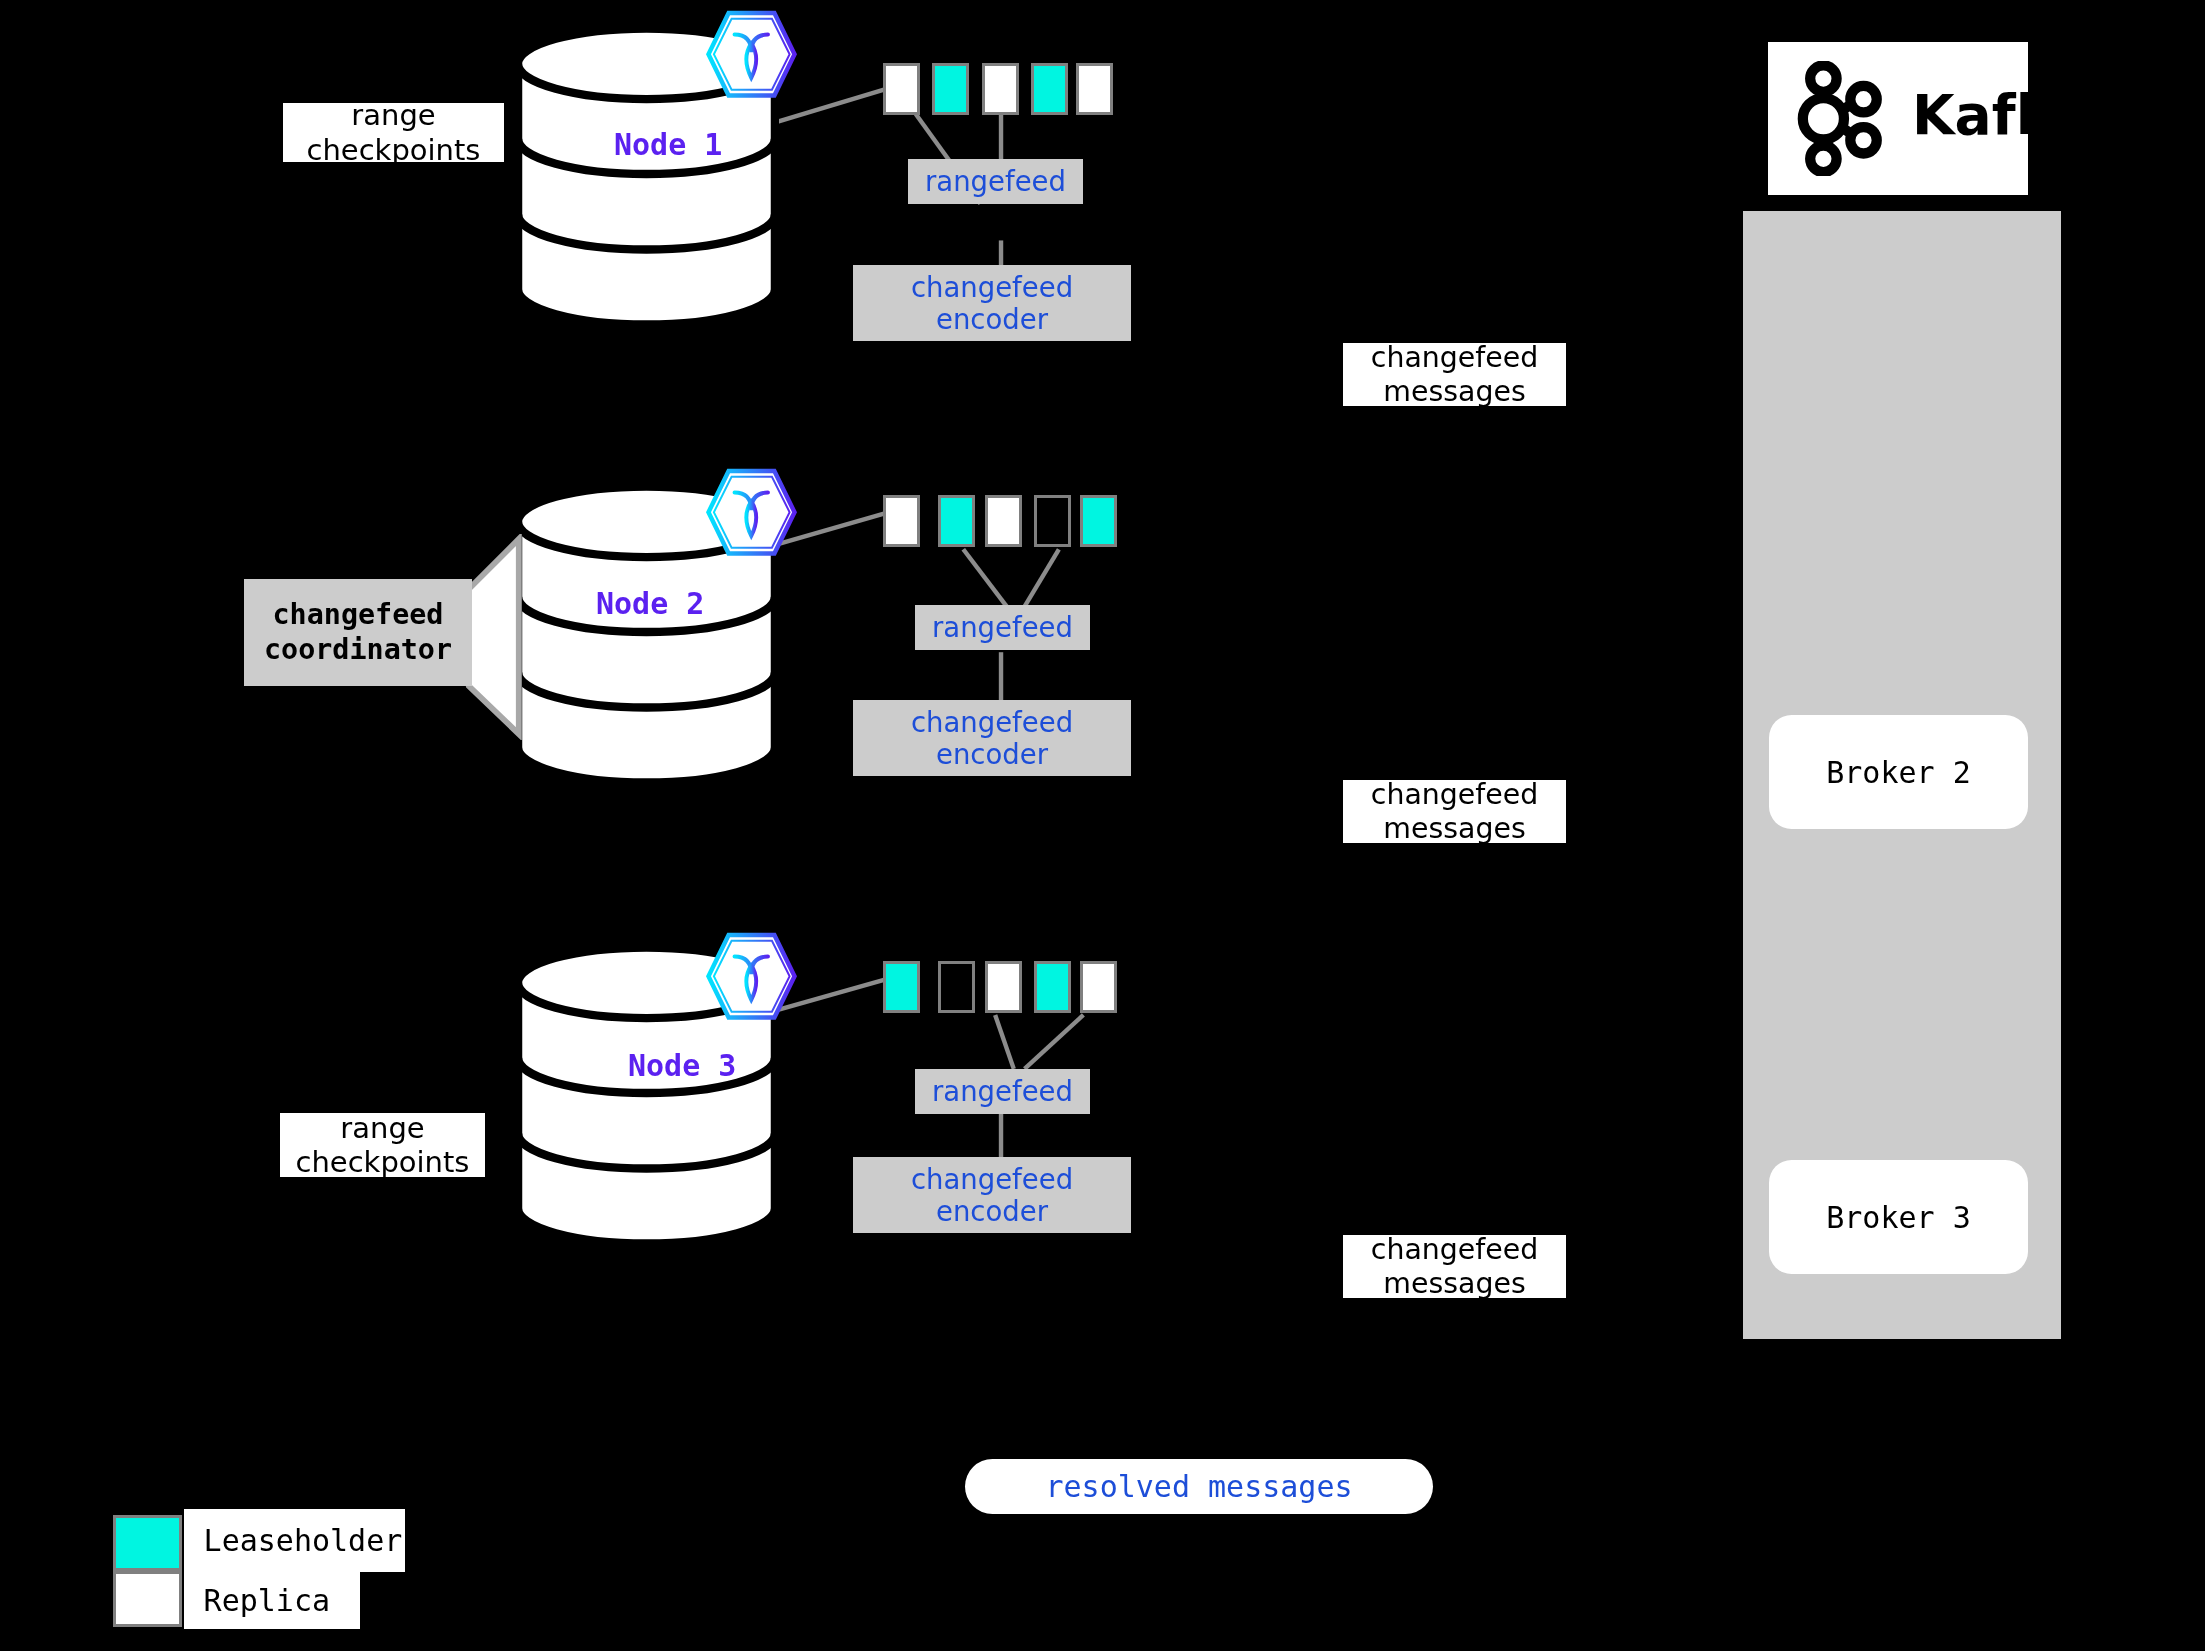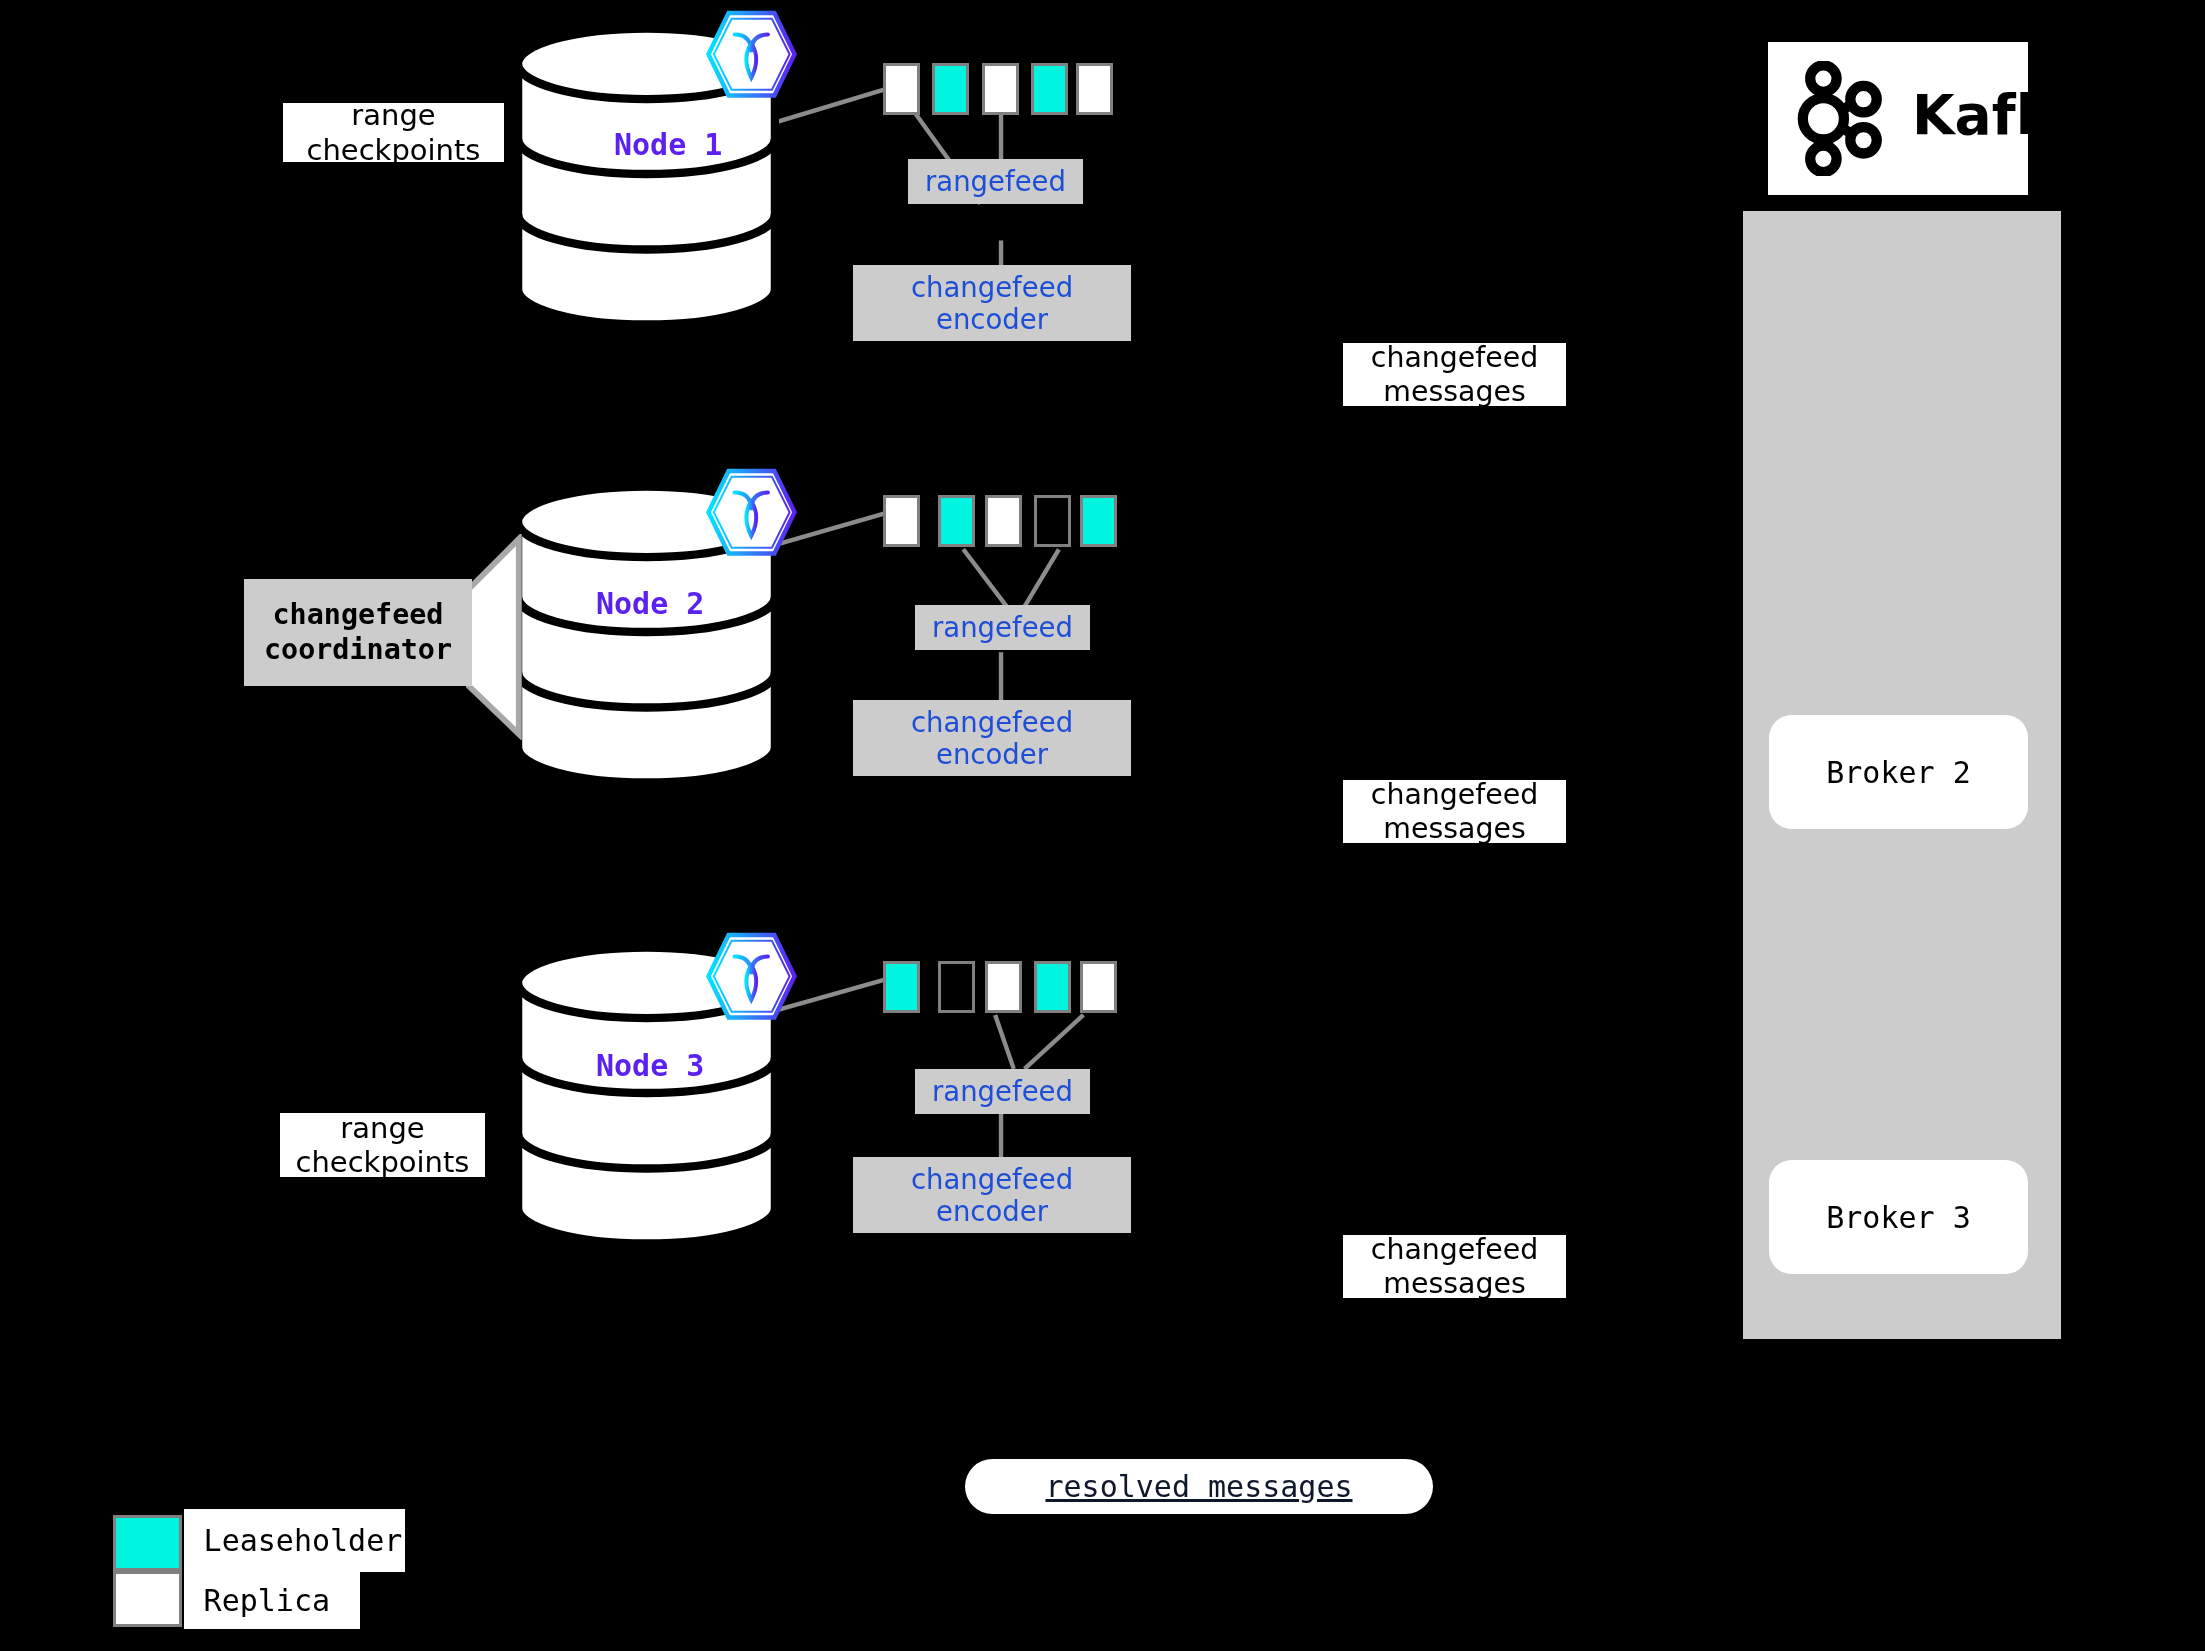--- a/index.html
+++ b/index.html
@@ -26,22 +26,22 @@
   .nodelabel{position:absolute;color:#5b21f0;font-family:"DejaVu Sans Mono",monospace;
              font-weight:bold;white-space:pre;}
 
   
   .kafkabg{background:#cccccc;}
   .kafkalogo{background:#ffffff;}
   .broker{background:#ffffff;color:#000;border-radius:22.6px;display:flex;align-items:center;
           justify-content:center;font-family:"DejaVu Sans Mono",monospace;}
 
   
-  .pill{background:#ffffff;color:#0f172a;border-radius:490px;display:flex;align-items:center;
-        justify-content:center;font-family:"DejaVu Sans Mono",monospace;text-decoration:underline;}
+  .pill{background:#ffffff;color:#1d4ed8;border-radius:490px;display:flex;align-items:center;
+        justify-content:center;font-family:"DejaVu Sans Mono",monospace;}
 
   
   .swatch{box-sizing:border-box;border:3.4px solid #808080;}
   .legtext{background:#fff;color:#000;display:flex;align-items:center;
            font-family:"DejaVu Sans Mono",monospace;padding-left:19.6px;}
 
   
   .rangecell{box-sizing:border-box;border:3.9px solid #808080;}
 </style>
 </head>
@@ -172,21 +172,21 @@
   </div>
 
   <svg class="abs" style="left:514px;top:946px;width:265px;height:299px;" viewBox="0 0 540 610" width="265" height="299">
     <g fill="#ffffff" stroke="#000000" stroke-width="17">
       <path d="M8 75 L8 535 A262 72 0 0 0 532 535 L532 75 Z"></path>
       <ellipse cx="270" cy="75" rx="262" ry="72"></ellipse>
       <path d="M8 228 A262 72 0 0 0 532 228" fill="none"></path>
       <path d="M8 382 A262 72 0 0 0 532 382" fill="none"></path>
     </g>
   </svg>
-  <div class="nodelabel" style="left:596px;top:1048px;font-size:30px;">Node 3</div>
+  <div class="nodelabel" style="left:628px;top:1048px;font-size:30px;">Node 3</div>
   <svg class="abs" style="left:706px;top:931px;width:91px;height:91px;" viewBox="0 0 185 185" width="91" height="91">
     <defs>
       <linearGradient id="g3" x1="0" y1="0.5" x2="1" y2="0.5">
         <stop offset="0" stop-color="#00e5ff"></stop>
           <stop offset="1" stop-color="#5b21f0"></stop>
       </linearGradient>
     </defs>
     <polygon points="46,8 139,8 180,92 139,176 46,176 5,92" fill="#fff" stroke="url(#g3)" stroke-width="9"></polygon>
     <polygon points="52,20 134,20 170,92 134,164 52,164 16,92" fill="none" stroke="url(#g3)" stroke-width="4"></polygon>
     <g stroke="url(#g3)" stroke-width="8" fill="none" stroke-linecap="round">

